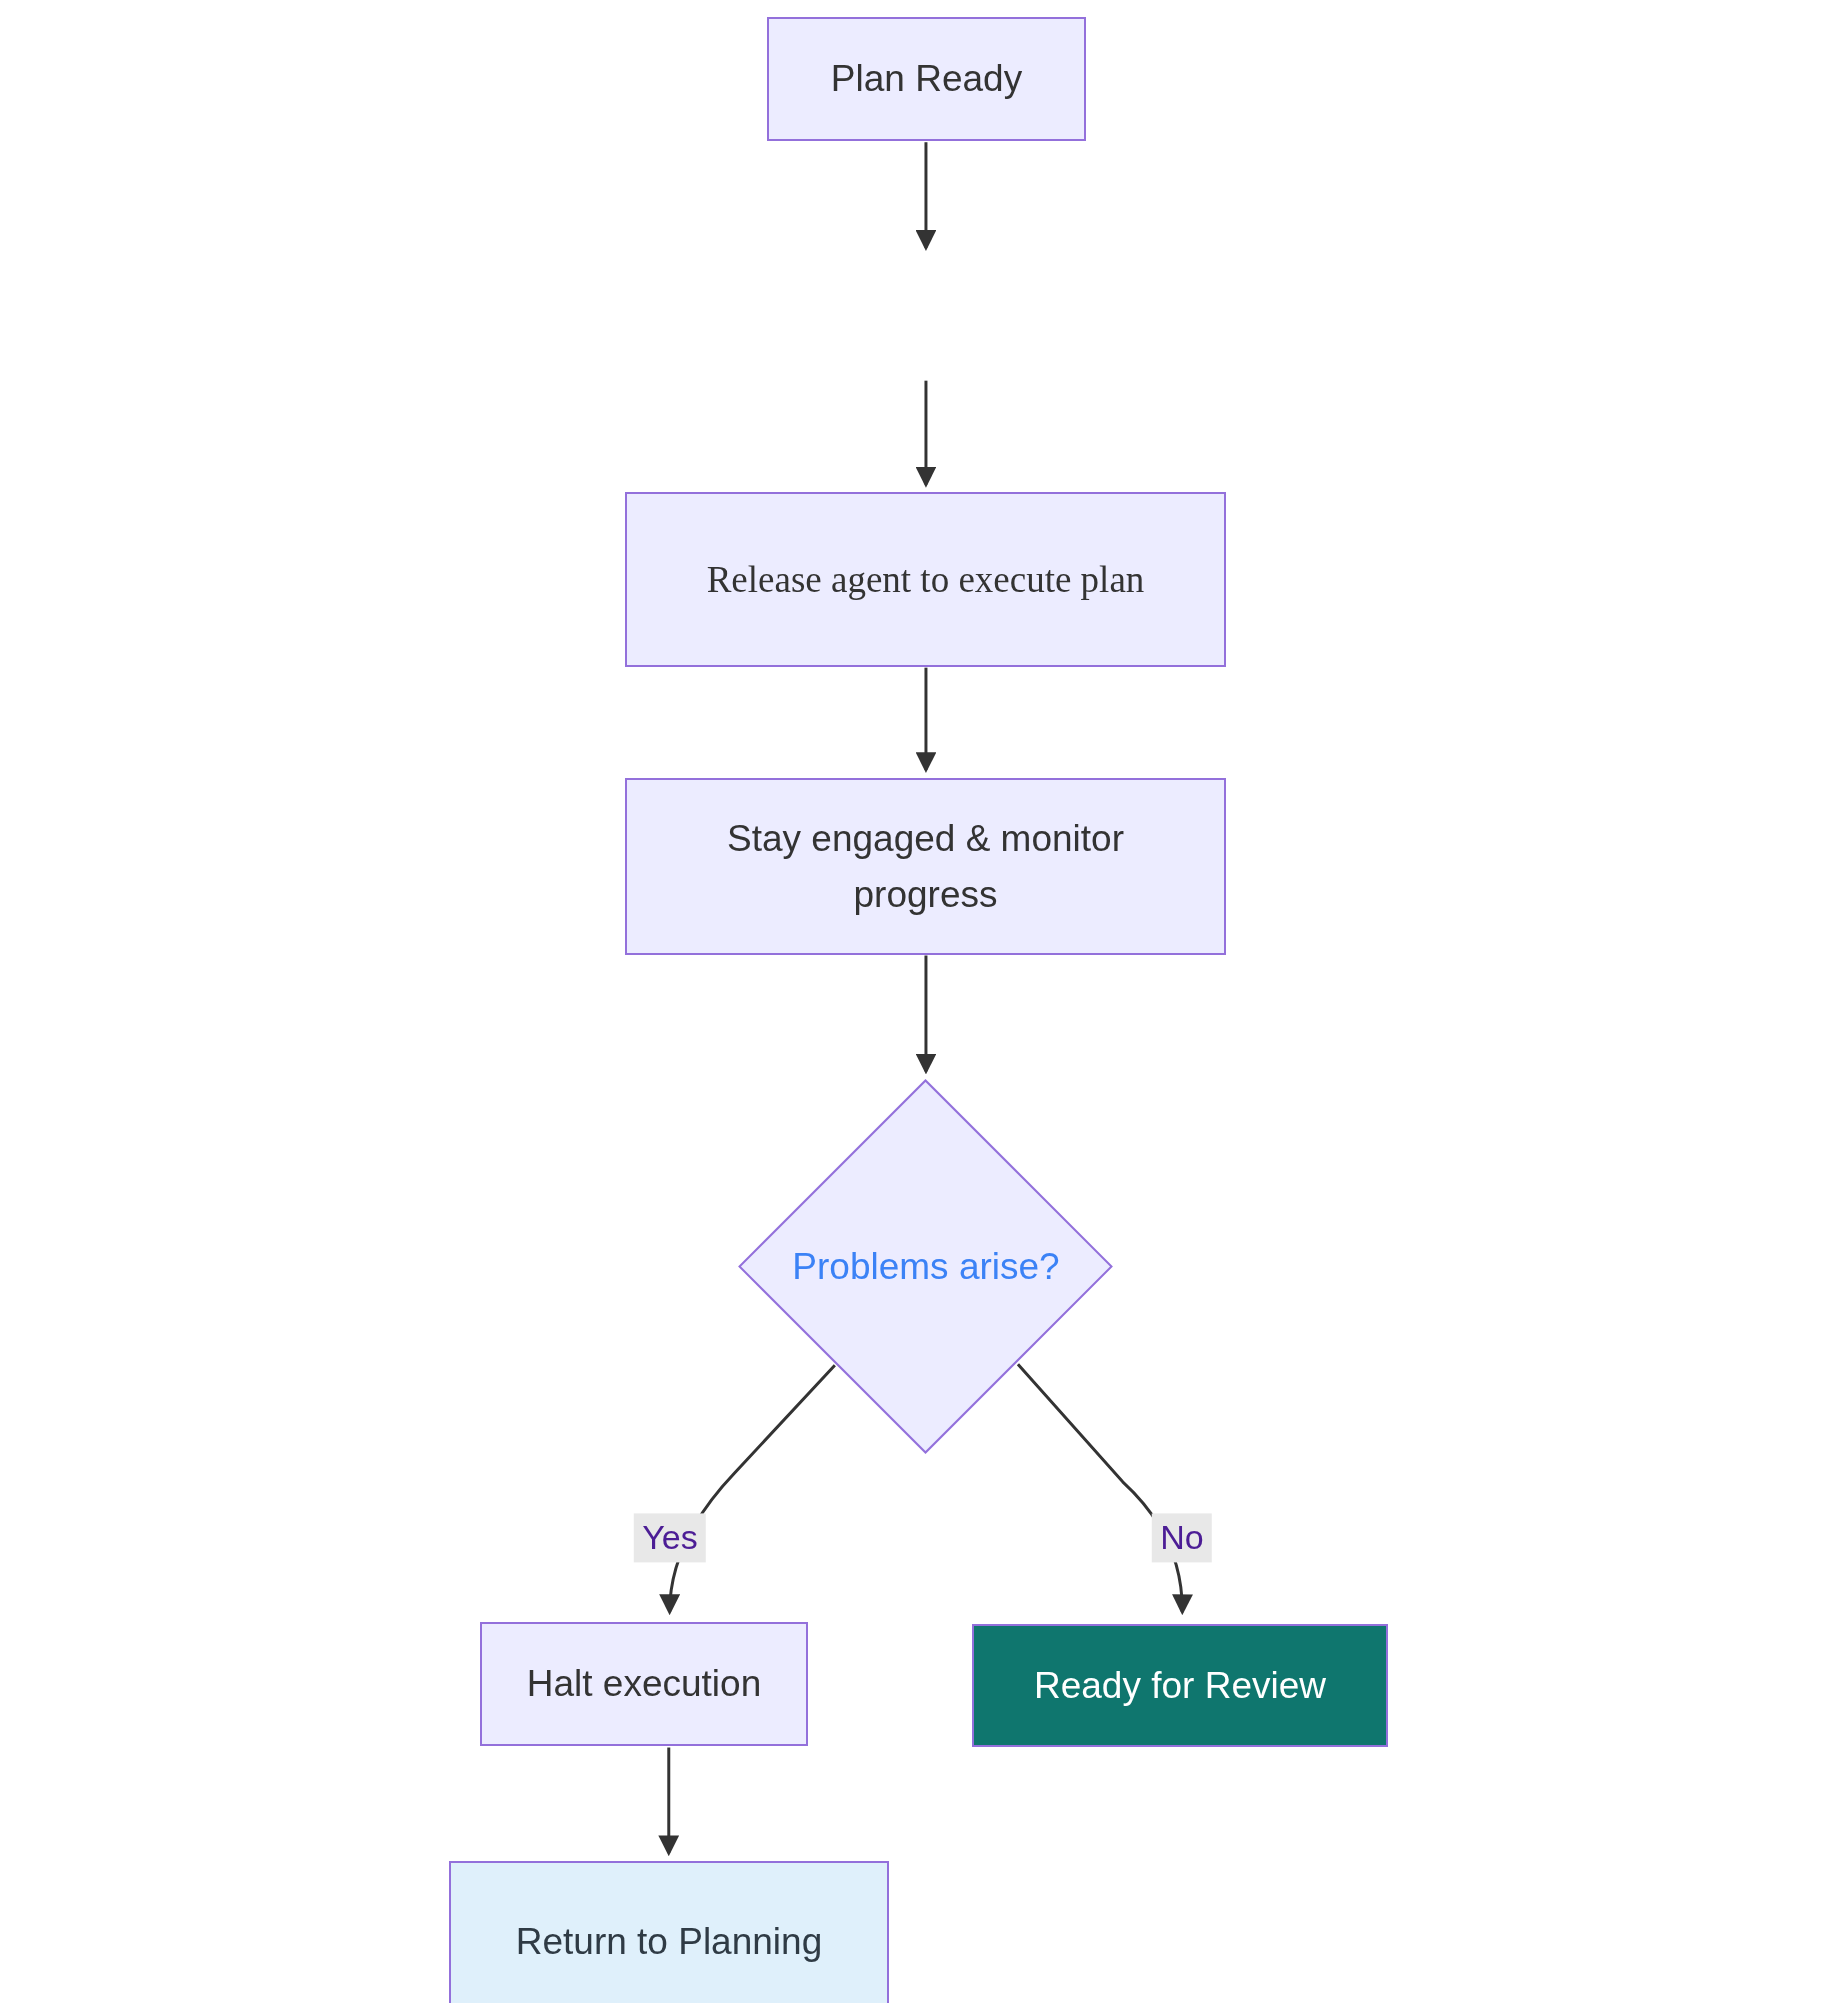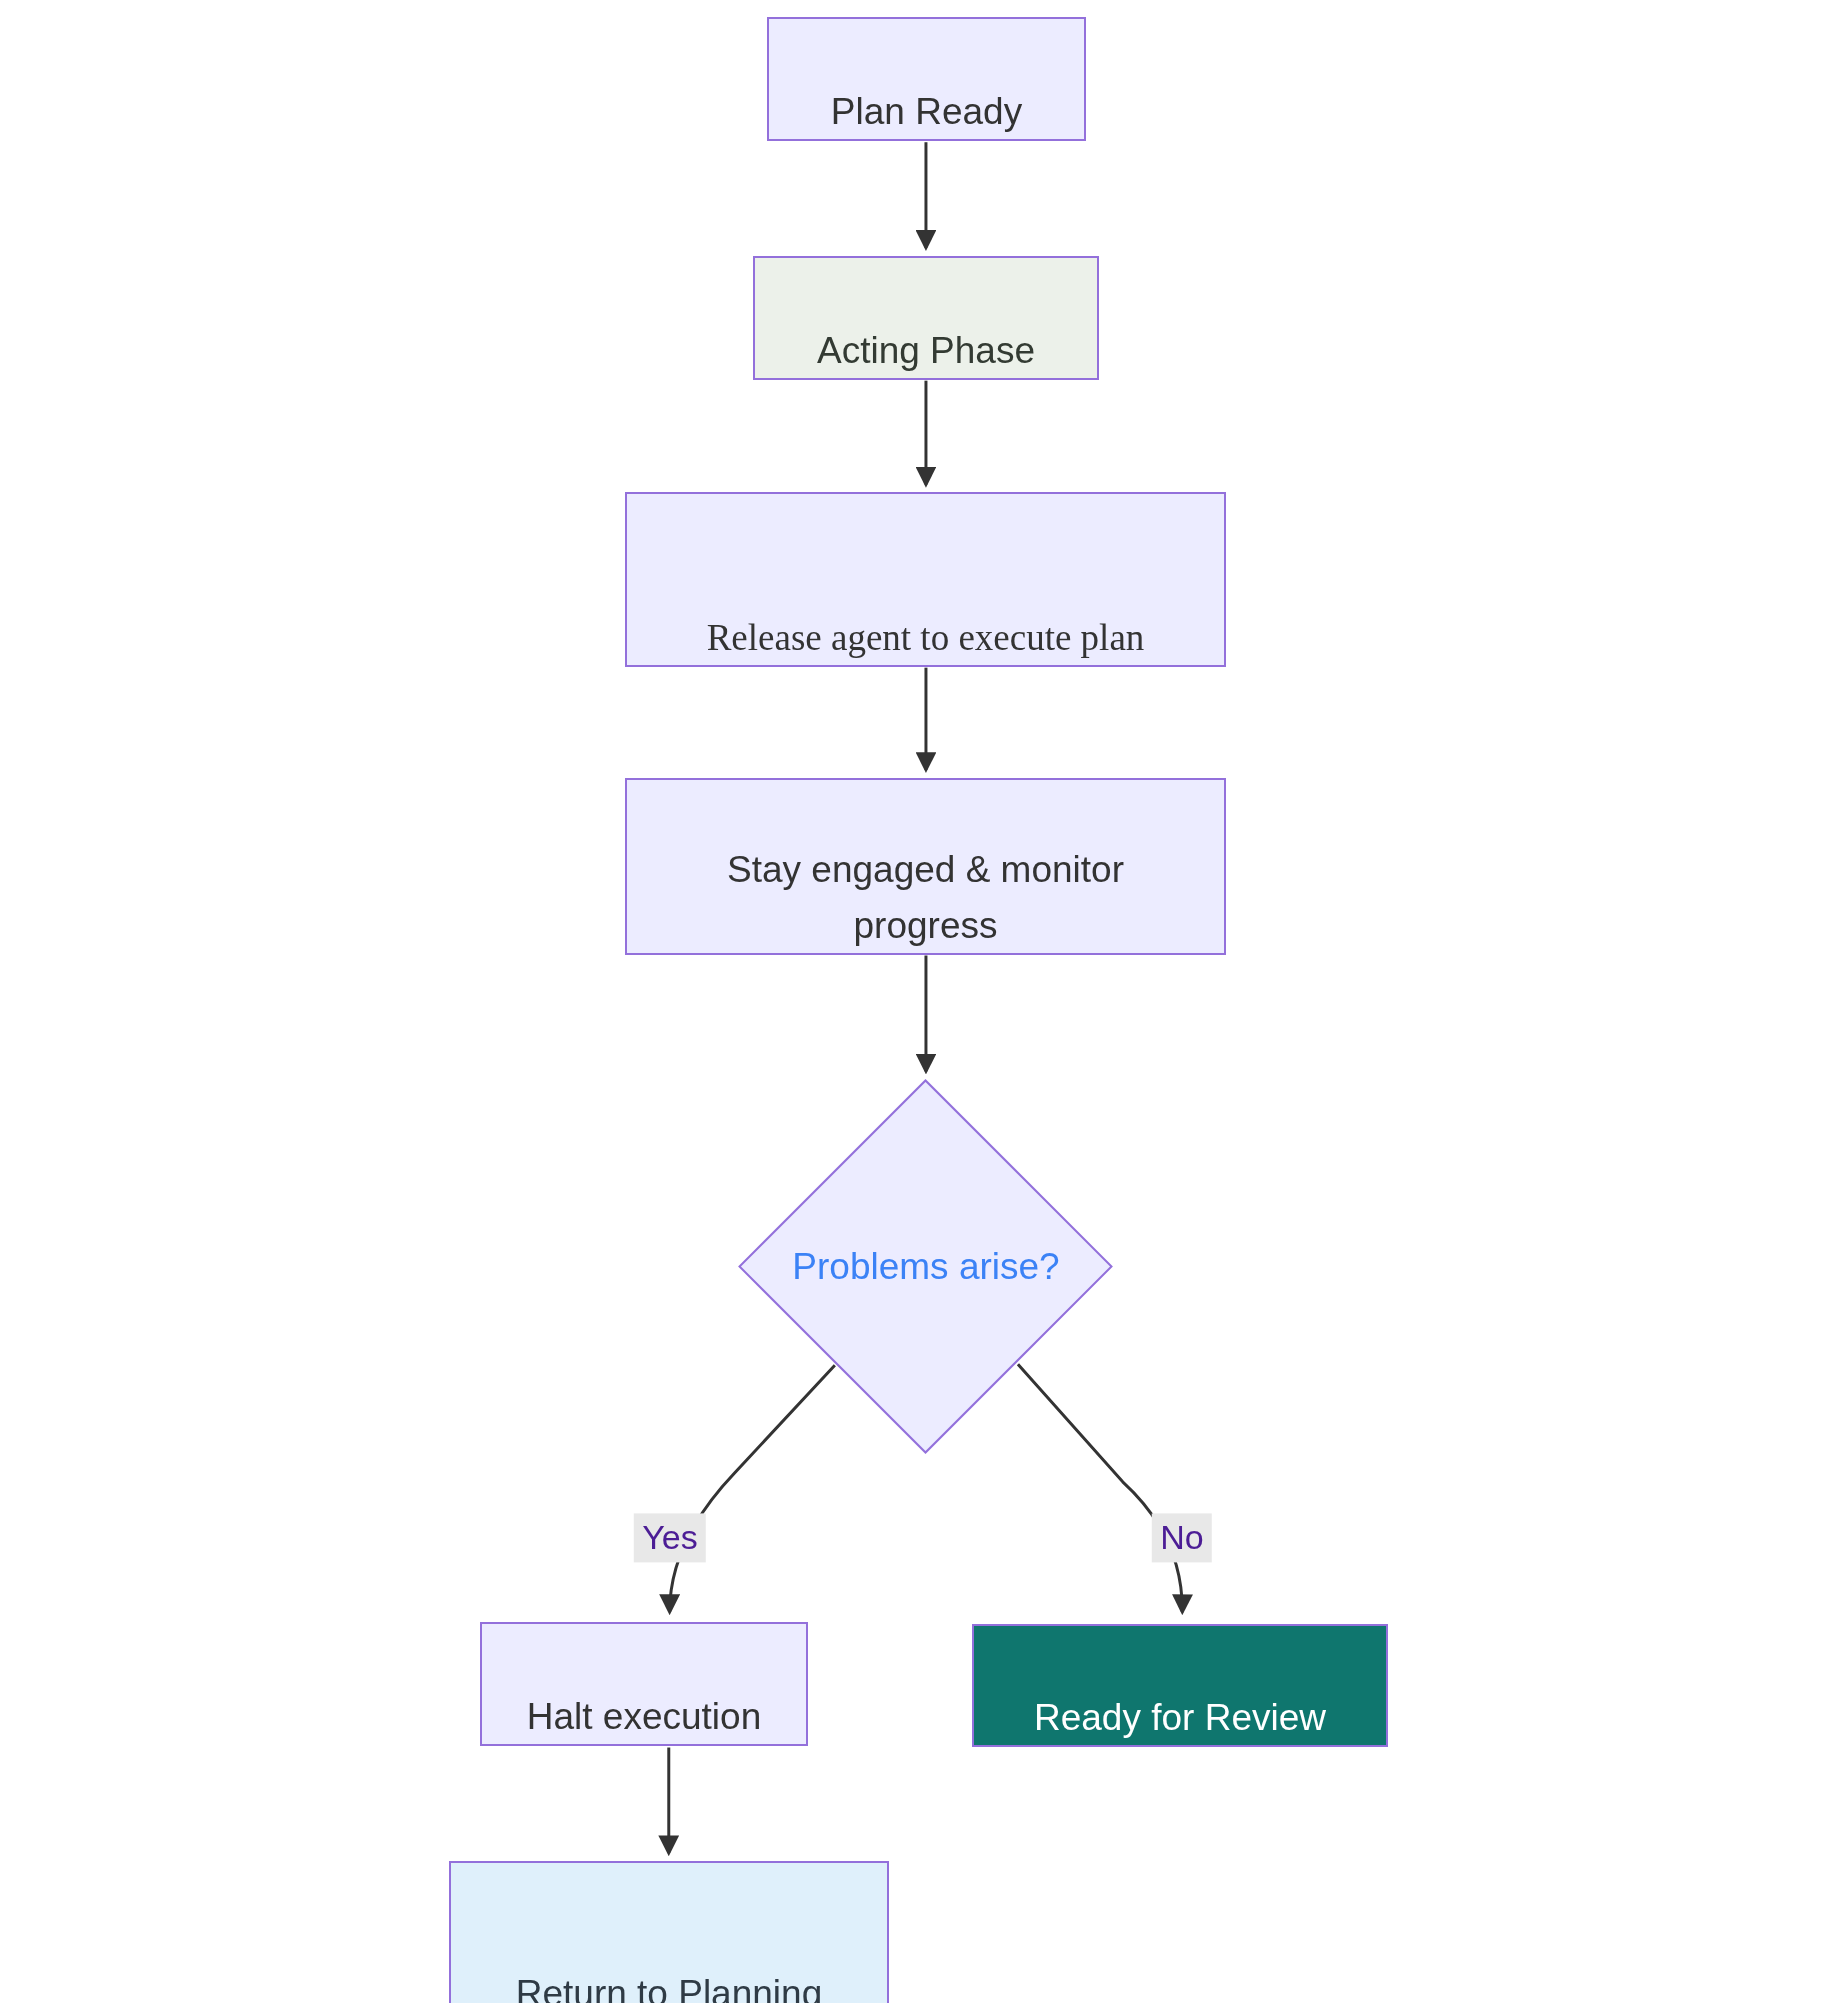--- a/index.html
+++ b/index.html
@@ -18,21 +18,21 @@
     position: absolute; left: 0; top: 0;
     width: 1840px; height: 2003px;
   }
   .node {
     position: absolute;
     box-sizing: border-box;
     border: 2.6px solid #9370DB;
     background: #ECECFF;
     color: #333333;
     display: flex;
-    align-items: flex-end;
+    align-items: center;
     justify-content: center;
     text-align: center;
     font-size: 37px;
     line-height: 1.5;
   }
   .node .lbl { display: inline-block; }
   .node--wide .lbl { max-width: 477px; }
   .node--acting { background: #ECF1EA; color: #333B33; }
   .node--success { background: #0f766e; color: #ffffff; }
   .node--blue { background: #DFF0FB; color: #2F3B45; }
@@ -93,23 +93,20 @@
       <path d="M980 1603 L862 1730 Q786 1810 786 1893" marker-end="url(#arrow)"></path>
       <path d="M1195 1602 L1318 1740 Q1389 1805 1388 1893" marker-end="url(#arrow)"></path>
       <path d="M785 2052 L785 2176" marker-end="url(#arrow)"></path>
     </g>
   </svg>
 
   <div class="node n-plan">
     <span class="lbl">Plan Ready</span>
   </div>
 
-  <div class="node node--acting n-acting">
-    <span class="lbl">Acting Phase</span>
-  </div>
 
   <div class="node node--wide n-release">
     <span class="lbl">Release agent to execute plan</span>
   </div>
 
   <div class="node node--wide n-stay">
     <span class="lbl">Stay engaged &amp; monitor progress</span>
   </div>
 
   <div class="diamond-shape"></div>

